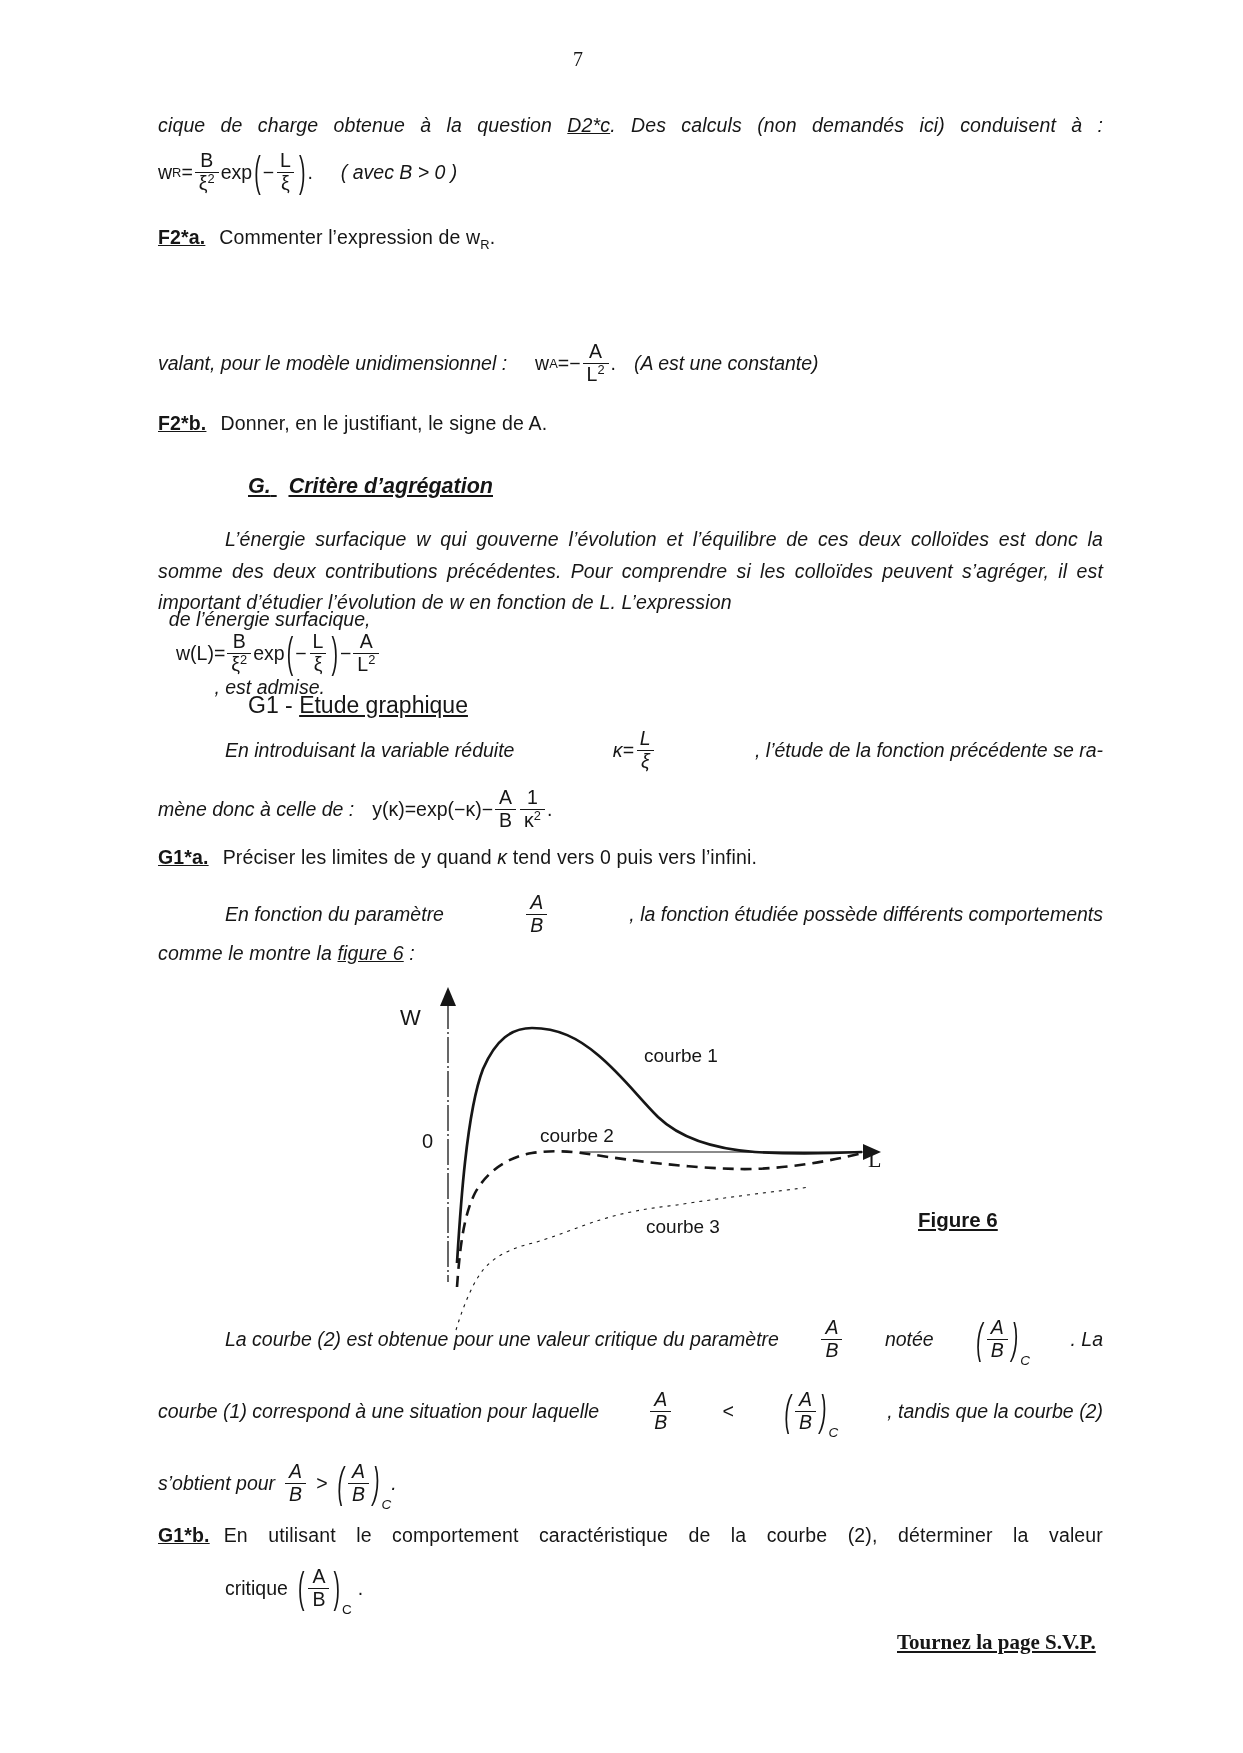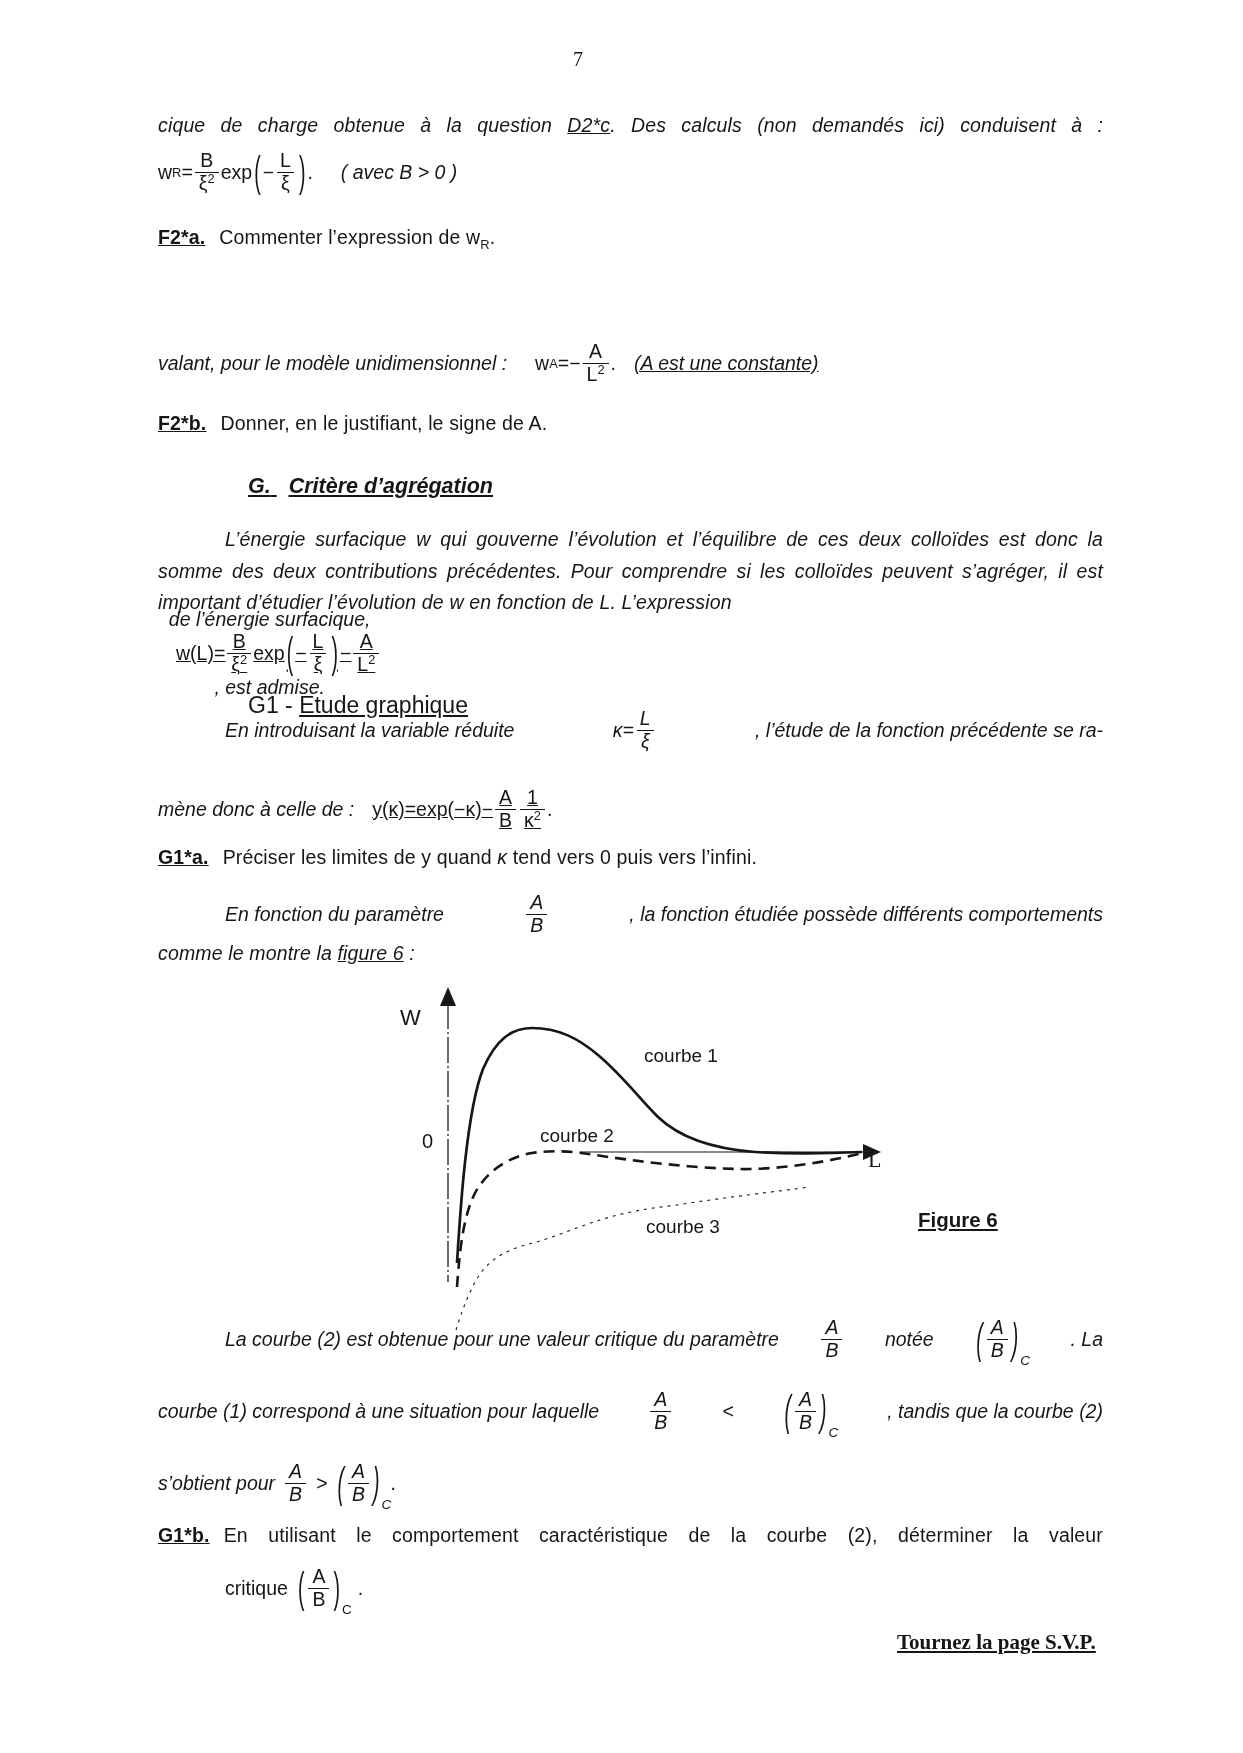--- a/index.html
+++ b/index.html
@@ -27,21 +27,21 @@
   .frac { display:inline-flex; flex-direction:column; align-items:center;
           line-height:1.12; margin:0 2px; vertical-align:middle; }
   .frac .num { padding:0 4px; display:block; }
   .frac .den { padding:0 4px; display:block; border-top:1.7px solid currentColor; }
   .frac sup { font-size:66%; vertical-align:super; line-height:0; }
   .bp { display:inline-block; transform:scaleY(2.15); transform-origin:center;
         font-weight:300; margin:0 2px; }
   .group { display:inline-flex; align-items:center; }
   .gsub { font-size:13.5px; align-self:flex-end; transform:translateY(7px); }
   sub.s { font-size:66%; }
-  .gap18 { margin-left:18px;text-decoration:underline; }
+  .gap18 { margin-left:18px; }
   .gap28 { margin-left:28px; }
 </style>
 </head>
 <body>
 
 <div class="page">
 
   <div class="abs serif" style="left:0;top:48px;width:1156px;text-align:center;font-size:20px;">7</div>
 
   <div class="abs para it lastjust" style="left:158px;top:110px;width:945px;"><span>cique de charge obtenue à la question </span><span class="u">D2*c</span><span>. Des calculs (non demandés ici) conduisent à :</span></div>
@@ -90,21 +90,21 @@
       <span>exp</span><span class="bp">(</span><span>−</span><span class="frac"><span class="num">L</span><span class="den">ξ</span></span><span class="bp">)</span>
       <span>−</span><span class="frac"><span class="num">A</span><span class="den"><span>L</span><sup>2</sup></span></span>
     </span>
     <span class="it">, est admise.</span>
   </div>
 
   <div class="abs" style="left:248px;top:692px;font-size:23px;">
     <span>G1 - </span><span class="u">Etude graphique</span>
   </div>
 
-  <div class="fline sb it" style="left:225px;top:700px;height:60px;width:878px;font-style:italic;">
+  <div class="fline sb it" style="left:225px;top:720px;height:60px;width:878px;font-style:italic;">
     <span>En introduisant la variable réduite</span>
     <span class="formula">
       <span>κ</span>
       <span>=</span>
       <span class="frac"><span class="num">L</span><span class="den">ξ</span></span>
     </span>
     <span>, l’étude de la fonction précédente se ra-</span>
   </div>
 
   <div class="fline" style="left:158px;top:776px;height:66px;">

